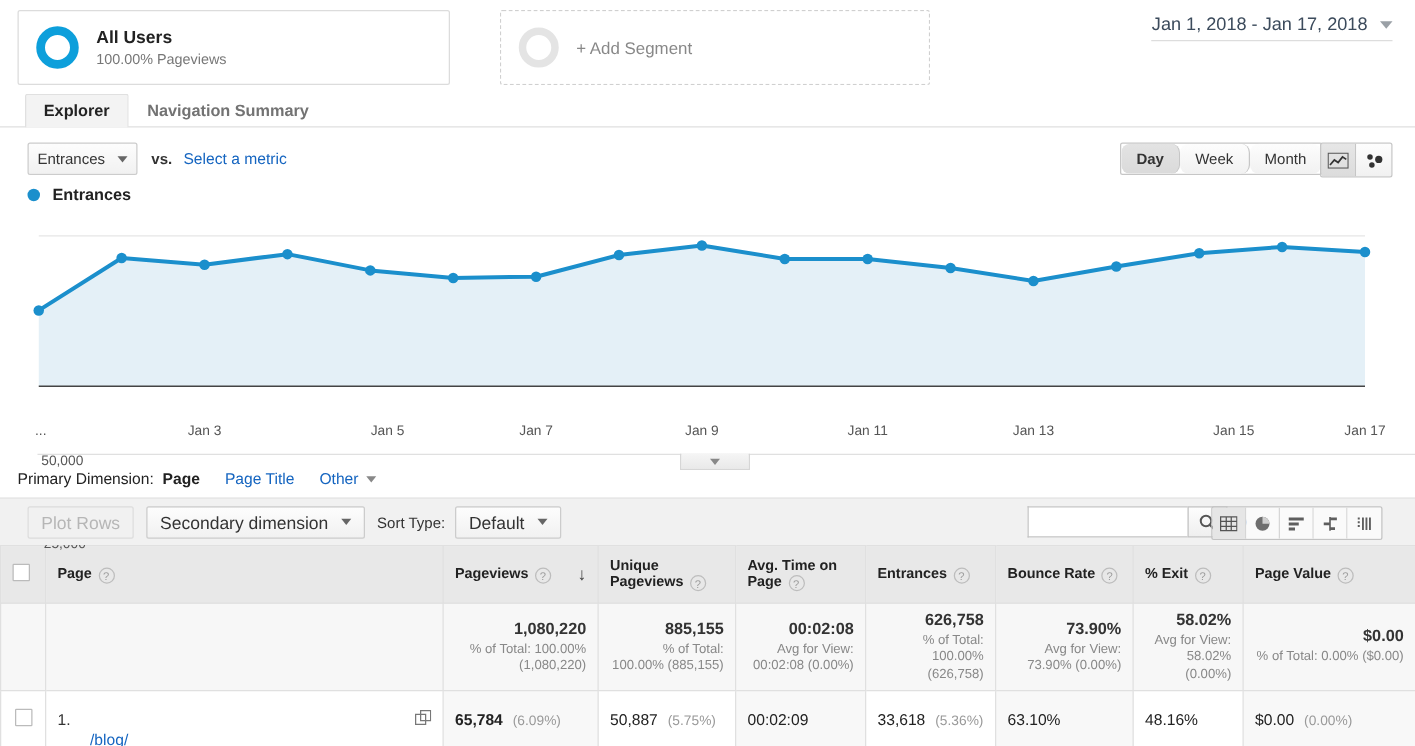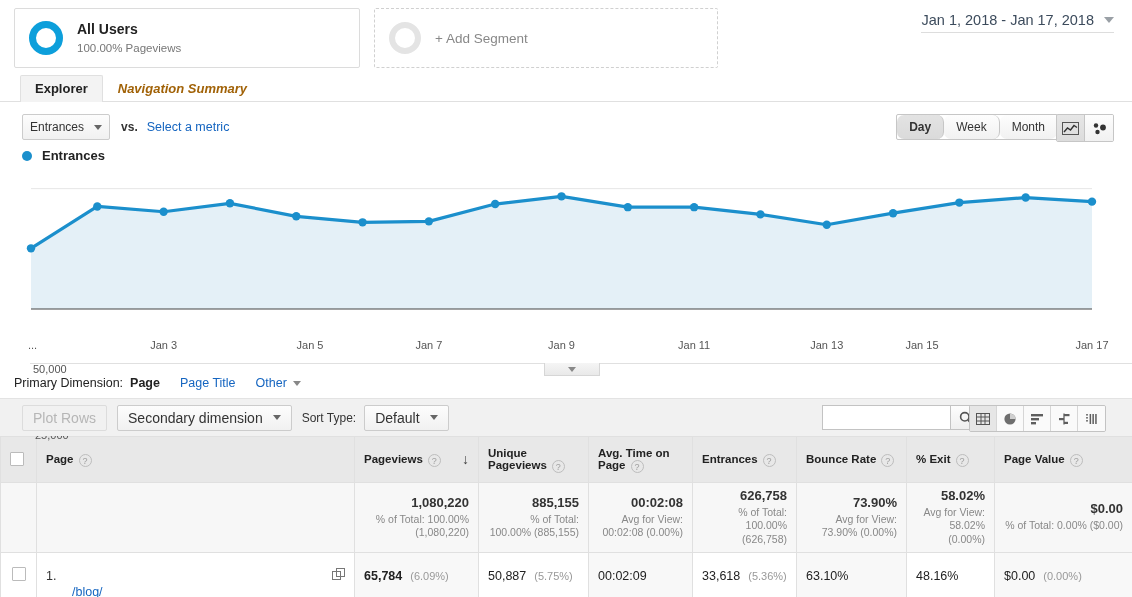--- a/index.html
+++ b/index.html
@@ -7,21 +7,21 @@
     margin: 0; padding: 0;
     width: 1132px; height: 597px;
     background: #fff;
     font-family: "Liberation Sans", sans-serif;
     color: #222;
     overflow: hidden;
   }
   .app { position: relative; width: 1132px; height: 597px; }
 
   
-  .segbar { display: flex; align-items: flex-start; padding: 8px 12px 0 14px; height: 72px; }
+  .segbar { display: flex; align-items: flex-start; padding: 8px 12px 0 14px; height: 72px; gap: 26px; }
   .seg-card {
     width: 346px; height: 60px;
     border: 1px solid #dcdcdc; border-radius: 2px;
     background: #fff;
     display: flex; align-items: center; padding: 0 14px;
   }
   .seg-card.add {
     margin-left: 14px; width: 344px;
     border: 1px dashed #d0d0d0; background: #fff;
   }
@@ -46,21 +46,21 @@
   }
 
   
   .tabs { display: flex; align-items: flex-end; border-bottom: 1px solid #e0e0e0; height: 30px; padding-left: 20px; }
   .tab {
     font-size: 13px; font-weight: bold; color: #222;
     padding: 5px 14px 6px 14px; background: #f3f3f3;
     border: 1px solid #e0e0e0; border-bottom: none; border-radius: 2px 2px 0 0;
     position: relative; top: 1px;
   }
-  .tab.inactive { background: transparent; border-color: transparent; color: #a16207; font-style: italic; }
+  .tab.inactive { background: transparent; border-color: transparent; color: #737373; }
 
   
   .metricrow { display: flex; align-items: center; padding: 12px 16px 0 22px; position: relative; }
   .select-box {
     display: inline-flex; align-items: center; justify-content: space-between;
     min-width: 84px; height: 26px; padding: 0 7px;
     border: 1px solid #ccc; border-radius: 2px;
     background: linear-gradient(#fdfdfd,#f1f1f1);
     font-size: 12px; color: #333;
   }
@@ -269,21 +269,21 @@
     <div class="ylab mid">25,000</div>
   </div>
   <div class="xaxis" id="xaxis">
       <span class="xtick first" style="left: 28px;">...</span>
       <span class="xtick" style="left: 163.625px;">Jan 3</span>
       <span class="xtick" style="left: 310px;">Jan 5</span>
       <span class="xtick" style="left: 428.875px;">Jan 7</span>
       <span class="xtick" style="left: 561.5px;">Jan 9</span>
       <span class="xtick" style="left: 694.125px;">Jan 11</span>
       <span class="xtick" style="left: 826.75px;">Jan 13</span>
-      <span class="xtick" style="left: 922px;">Jan 15</span>
+      <span class="xtick" style="left: 987px;">Jan 15</span>
       <span class="xtick" style="left: 1092px;">Jan 17</span>
     </div>
   <div class="chart-divider">
     <div class="expander">
       <i></i>
     </div>
   </div>
 
   <div class="primdim">
     <span class="lbl">Primary Dimension:</span>

